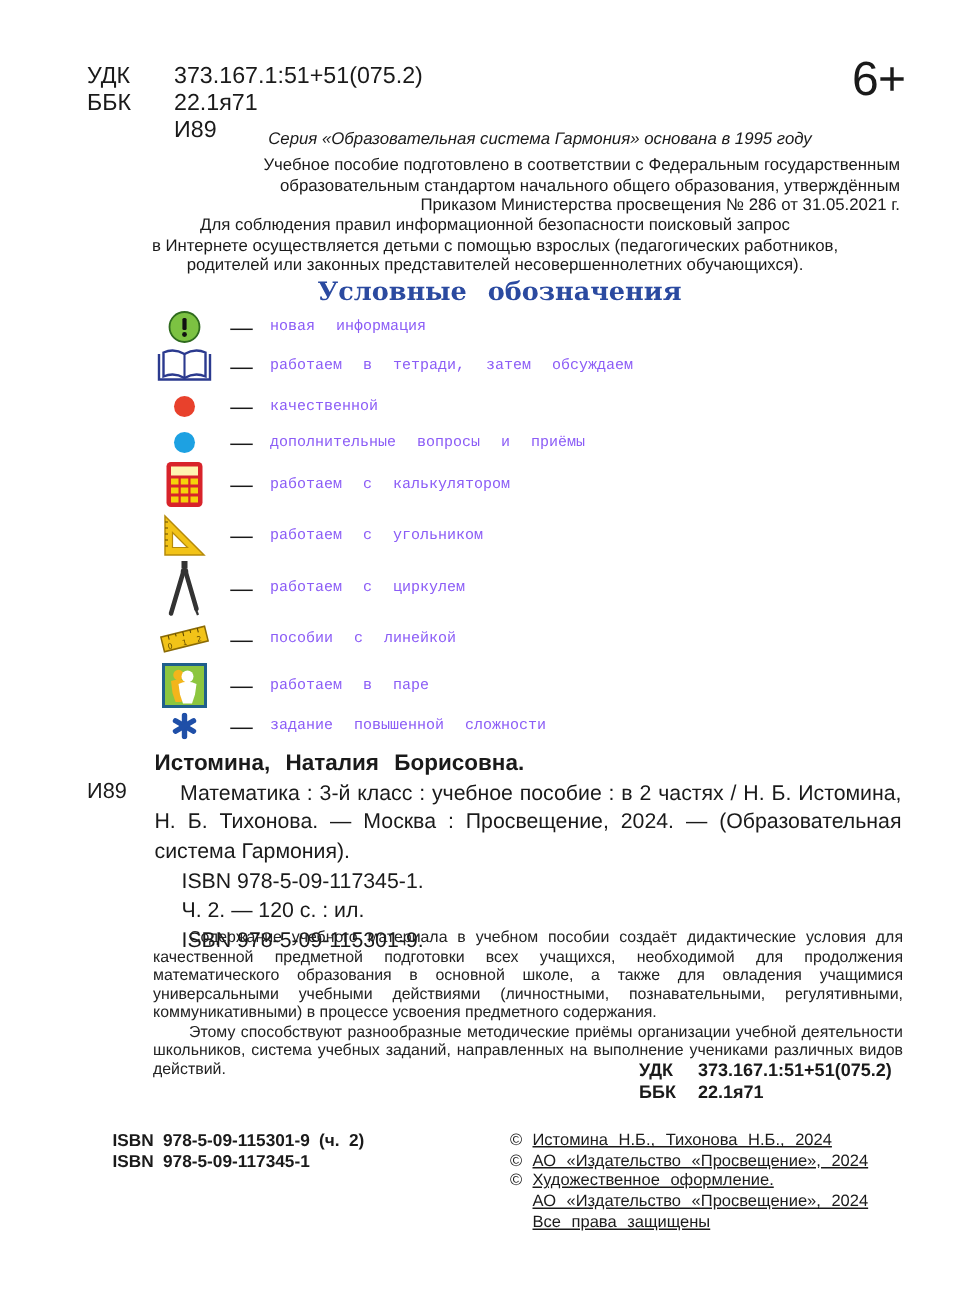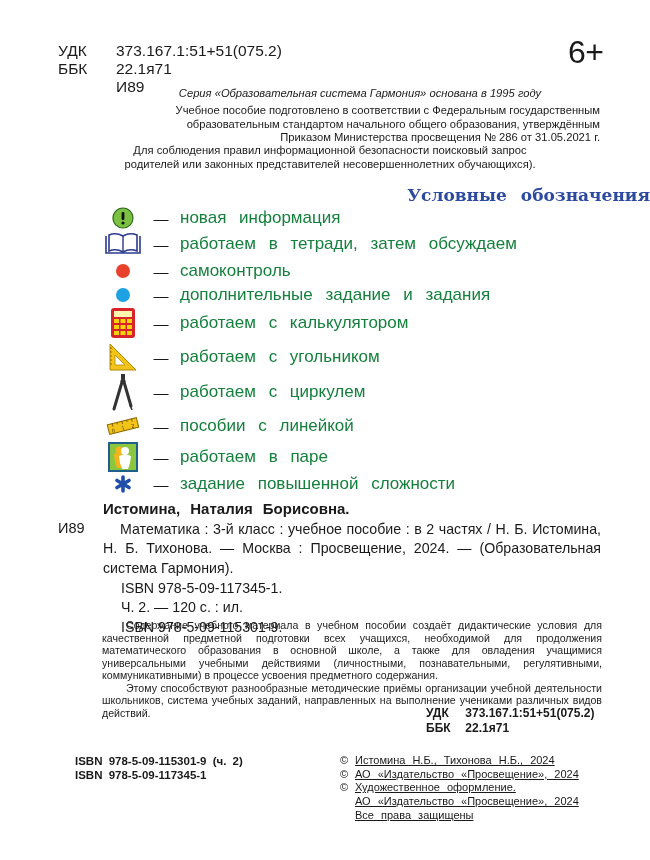--- a/index.html
+++ b/index.html
@@ -9,26 +9,26 @@
     .udk-top { left: 58px; top: 42px; font-size: 15.5px; line-height: 18px; }
     .udk-top .row { display: flex; }
     .udk-top .k { width: 38px; }
     .udk-top .code { margin-left: 20px; }
     .age { left: 568px; top: 34px; font-size: 32px; font-weight: 400; letter-spacing: -0.5px; }
 
     .series { left: 0; width: 650px; top: 87px; text-align: center; font-style: italic; font-size: 11.2px; padding-left: 70px; box-sizing: border-box; }
     .approval { left: 80px; width: 520px; top: 104px; text-align: right; font-size: 11.2px; line-height: 13.5px; }
     .safety { left: 60px; width: 540px; top: 144px; text-align: center; font-size: 11.2px; line-height: 13.5px; }
 
-    .legend-title { left: 0; width: 650px; top: 185px; text-align: right; font-family: "DejaVu Serif", serif; font-weight: bold; color: #2b4aa0; font-size: 17px; word-spacing: 8px; padding-left: 16px; box-sizing: border-box; }
+    .legend-title { left: 0; width: 650px; top: 185px; text-align: center; font-family: "DejaVu Serif", serif; font-weight: bold; color: #2b4aa0; font-size: 17px; word-spacing: 8px; padding-left: 16px; box-sizing: border-box; }
 
     .legend-row { left: 100px; width: 480px; display: flex; align-items: center; height: 26px; }
     .legend-row .icon-box { width: 46px; height: 26px; display: flex; align-items: center; justify-content: center; }
     .legend-row .dash { width: 30px; text-align: center; font-size: 15px; }
-    .legend-row .text { font-family: Liberation Sans, sans-serif; font-size: 17px; word-spacing: 8px; margin-left: 4px; color: #15803d; }
+    .legend-row .text { font-family: Liberation Mono, monospace; font-size: 10px; word-spacing: 8px; margin-left: 4px; color: #8b5cf6; }
 
     .author { left: 103px; top: 500px; font-weight: bold; font-size: 15px; word-spacing: 6px; }
     .catalog-code { left: 58px; top: 520px; font-size: 14.5px; }
     .catalog-body { left: 103px; width: 498px; top: 520px; font-size: 14.2px; line-height: 19.3px; text-align: justify; }
     .catalog-body .indent { text-indent: 17px; }
     .isbn-lines { left: 121px; top: 579px; font-size: 14.2px; line-height: 19.3px; }
 
     .annotation { left: 102px; width: 500px; top: 619px; font-size: 10.6px; line-height: 12.5px; text-align: justify; color: #222; }
     .annotation p { margin: 0; text-indent: 24px; }
 
@@ -62,20 +62,21 @@
 <div class="abs series">Серия «Образовательная система Гармония» основана в 1995 году</div>
 
 <div class="abs approval">
   <div>Учебное пособие подготовлено в соответствии с Федеральным государственным</div>
   <div>образовательным стандартом начального общего образования, утверждённым</div>
   <div>Приказом Министерства просвещения № 286 от 31.05.2021 г.</div>
 </div>
 
 <div class="abs safety">
   <div>Для соблюдения правил информационной безопасности поисковый запрос</div>
+  <div>в Интернете осуществляется детьми с помощью взрослых (педагогических работников,</div>
   <div>родителей или законных представителей несовершеннолетних обучающихся).</div>
 </div>
 
 <div class="abs legend-title">Условные обозначения</div>
 
 <div class="abs legend-row" style="top:205px;">
   <div class="icon-box">
     <svg width="22" height="22" viewBox="0 0 22 22">
         <circle cx="11" cy="11" r="10" fill="#7cc242" stroke="#2f6b1e" stroke-width="1.2"></circle>
         <rect x="9.6" y="5" width="2.8" height="8" rx="1" fill="#111"></rect>
@@ -98,31 +99,31 @@
   <div class="text">работаем в тетради, затем обсуждаем</div>
 </div>
 
 <div class="abs legend-row" style="top:258px;">
   <div class="icon-box">
     <svg width="16" height="16" viewBox="0 0 16 16">
         <circle cx="8" cy="8" r="7" fill="#e8412c"></circle>
       </svg>
   </div>
   <div class="dash">—</div>
-  <div class="text">самоконтроль</div>
+  <div class="text">качественной</div>
 </div>
 
 <div class="abs legend-row" style="top:282px;">
   <div class="icon-box">
     <svg width="16" height="16" viewBox="0 0 16 16">
         <circle cx="8" cy="8" r="7" fill="#1da1e2"></circle>
       </svg>
   </div>
   <div class="dash">—</div>
-  <div class="text">дополнительные задание и задания</div>
+  <div class="text">дополнительные вопросы и приёмы</div>
 </div>
 
 <div class="abs legend-row" style="top:307px;height:32px;">
   <div class="icon-box" style="height:32px;">
     <svg width="26" height="32" viewBox="0 0 26 32">
         <rect x="1" y="1" width="24" height="30" rx="3" fill="#d8232a"></rect>
         <rect x="4" y="4" width="18" height="6" fill="#fff5b0"></rect>
         <g fill="#f5d20a">
           <rect x="4" y="12" width="5" height="4"></rect>
           <rect x="10.5" y="12" width="5" height="4"></rect>

